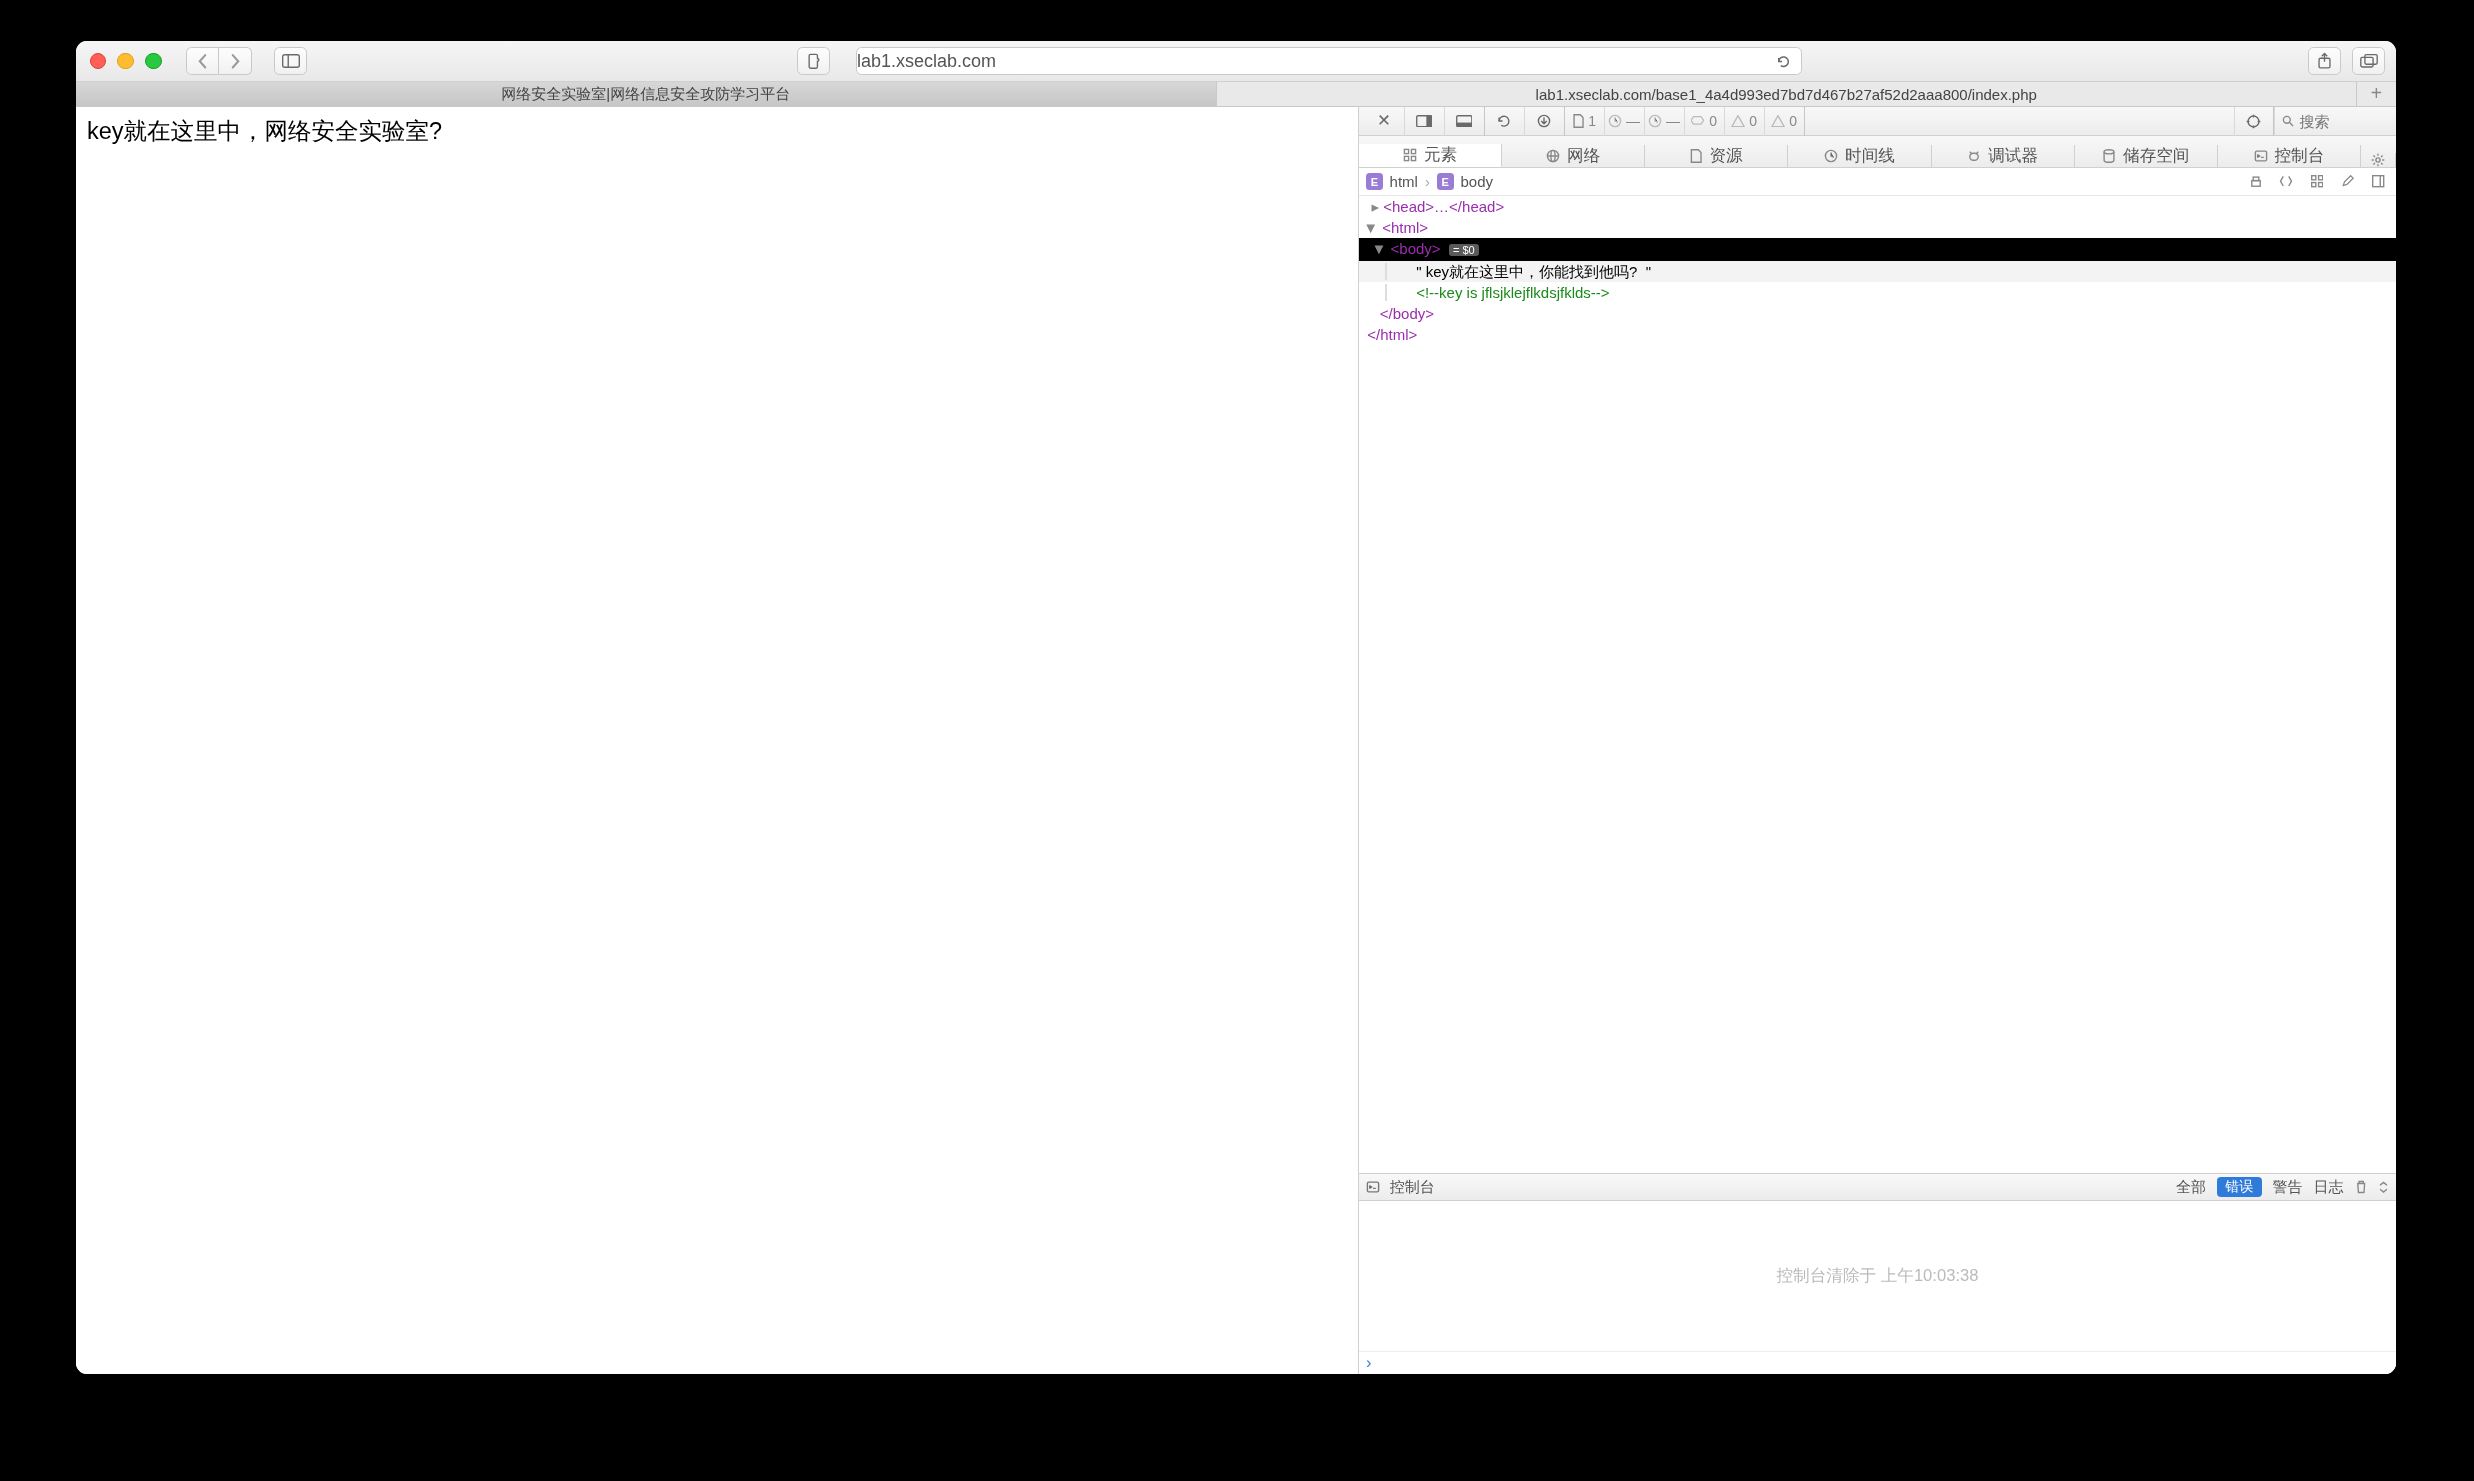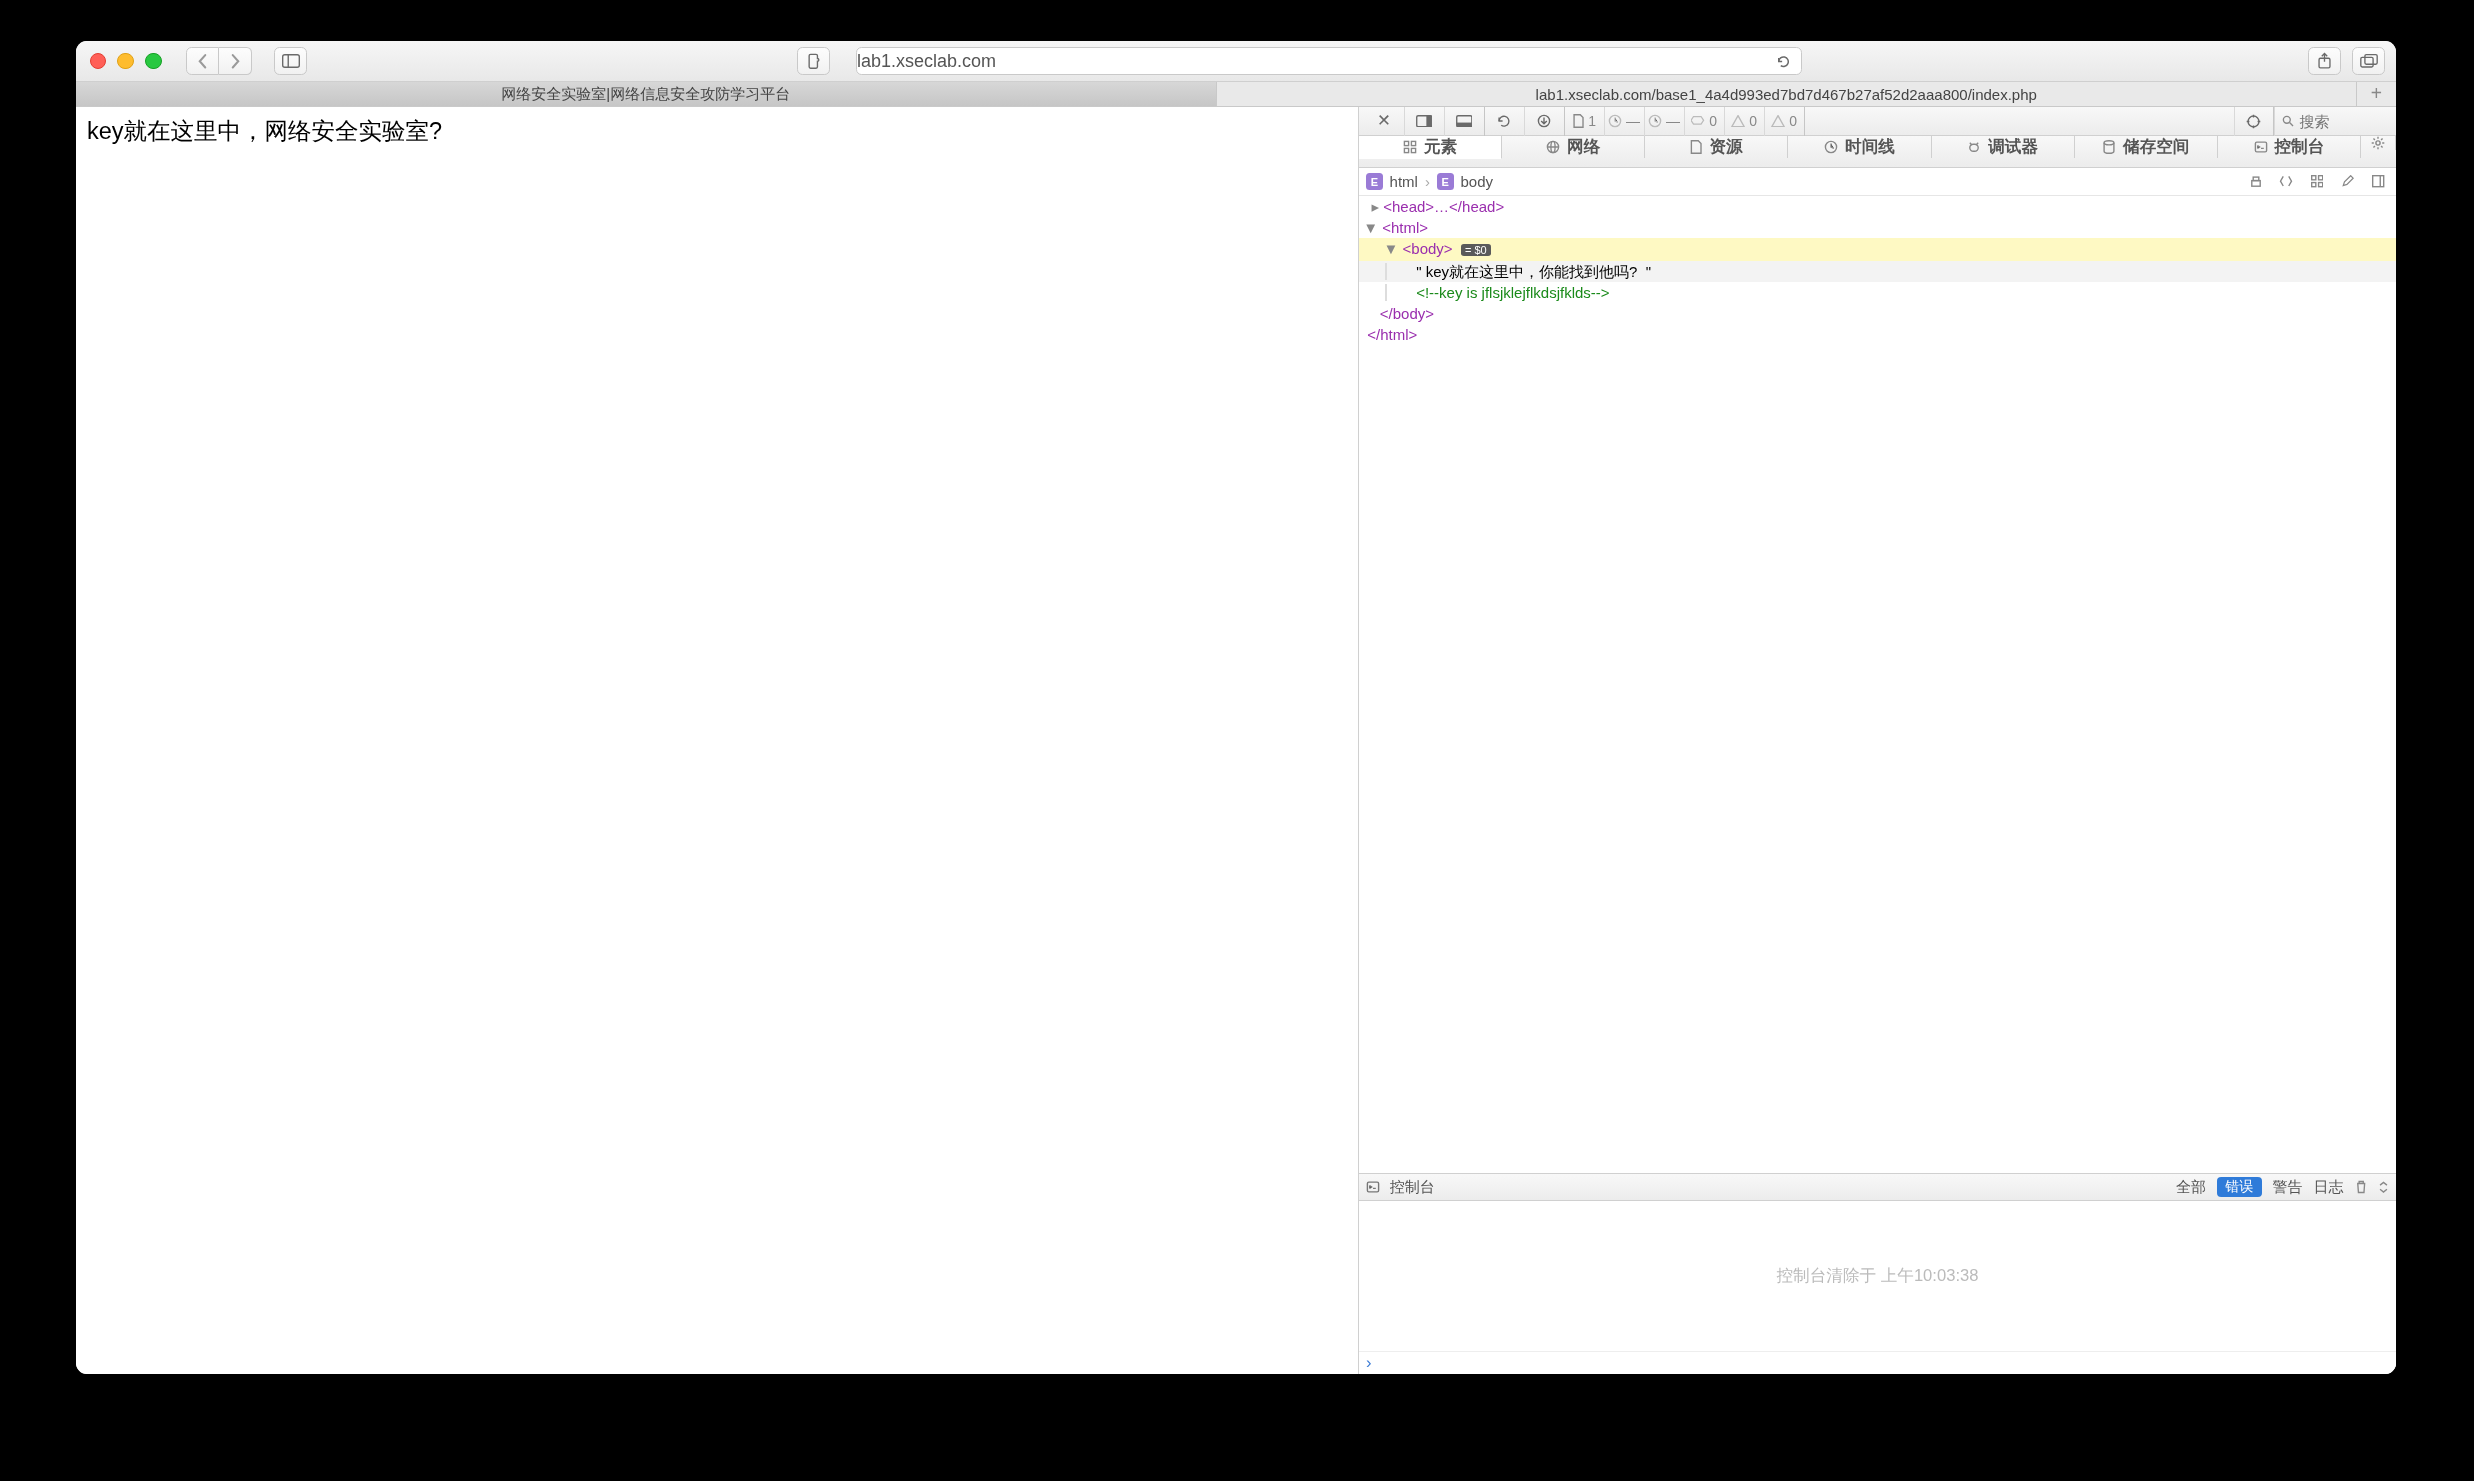--- a/index.html
+++ b/index.html
@@ -67,21 +67,21 @@
 }
 .dtbtn.group-end { border-right:0.7px solid #c6c6c6; }
 .dtbtn .cnt { font-size:14px; color:#888; }
 .dt-search {
   margin-left:auto; display:flex; align-items:center; gap:5.5px; color:#888; font-size:15px;
   border-left:0.7px solid #d9d9d9; padding:0 7px; height:29px; width:117px;
 }
 .dt-search input { border:none; background:transparent; outline:none; font-size:15px; width:69px; color:#888; }
 .dev-tabs {
   height:32px; background:linear-gradient(#f8f8f8,#ececec); border-bottom:0.7px solid #d0d0d0;
-  display:flex; align-items:flex-start;font-weight:bold;
+  display:flex; align-items:flex-end;
 }
 .devtab {
   display:flex; align-items:center; justify-content:center; gap:7px;
   border-right:0.7px solid #d0d0d0; color:#555; font-size:16.6px; flex:1;
 }
 .devtab.active { background:#fff; border-bottom:1.4px solid transparent; }
 .devtab .ic { color:#888; font-size:15px; }
 .devtab-settings { width:35px; flex:none; }
 .breadcrumb {
   height:28px; background:#fff; border-bottom:0.7px solid #e6e6e6;
@@ -94,21 +94,21 @@
 .bc-sep { color:#aaa; }
 .bc-tools { margin-left:auto; display:flex; gap:9.7px; color:#888; }
 .bc-tool { width:21px; height:21px; display:flex; align-items:center; justify-content:center; border:0.7px solid transparent; }
 .dom-area { flex:1; background:#fff; font-family: Menlo, Monaco, monospace; font-size:15px; line-height:21px; overflow:auto; }
 .dl { white-space:pre; }
 .dl .disc { color:#888; }
 .dl .tag { color:#9a2eae; }
 .dl .txt { color:#000; }
 .dl .cmt { color:#1a8a1a; }
 .dl .dim { color:#bbb; }
-.dl.sel { background:#fef9c3;padding-left:12px; }
+.dl.sel { background:#000000; }
 .dl.hl { background:#f3f3f3; }
 .dl .badge { background:#5a5a5a; color:#fff; font-size:11px; padding:0 4.1px; border-radius:2.8px; margin-left:4.1px; }
 .dom-gutter { border-left:2.1px solid #ddd; margin-left:26px; }
 .console-hdr {
   height:28px; background:linear-gradient(#f8f8f8,#ececec); border-top:0.7px solid #d0d0d0; border-bottom:0.7px solid #d0d0d0;
   display:flex; align-items:center; padding:0 7px; font-size:15px; color:#555; gap:9.7px;
 }
 .console-hdr .filters { margin-left:auto; display:flex; gap:11px; align-items:center; }
 .pill { padding:1.4px 8.3px; border-radius:4.1px; font-size:14px; }
 .pill.blue { background:#2f7bd9; color:#ffffff; }

